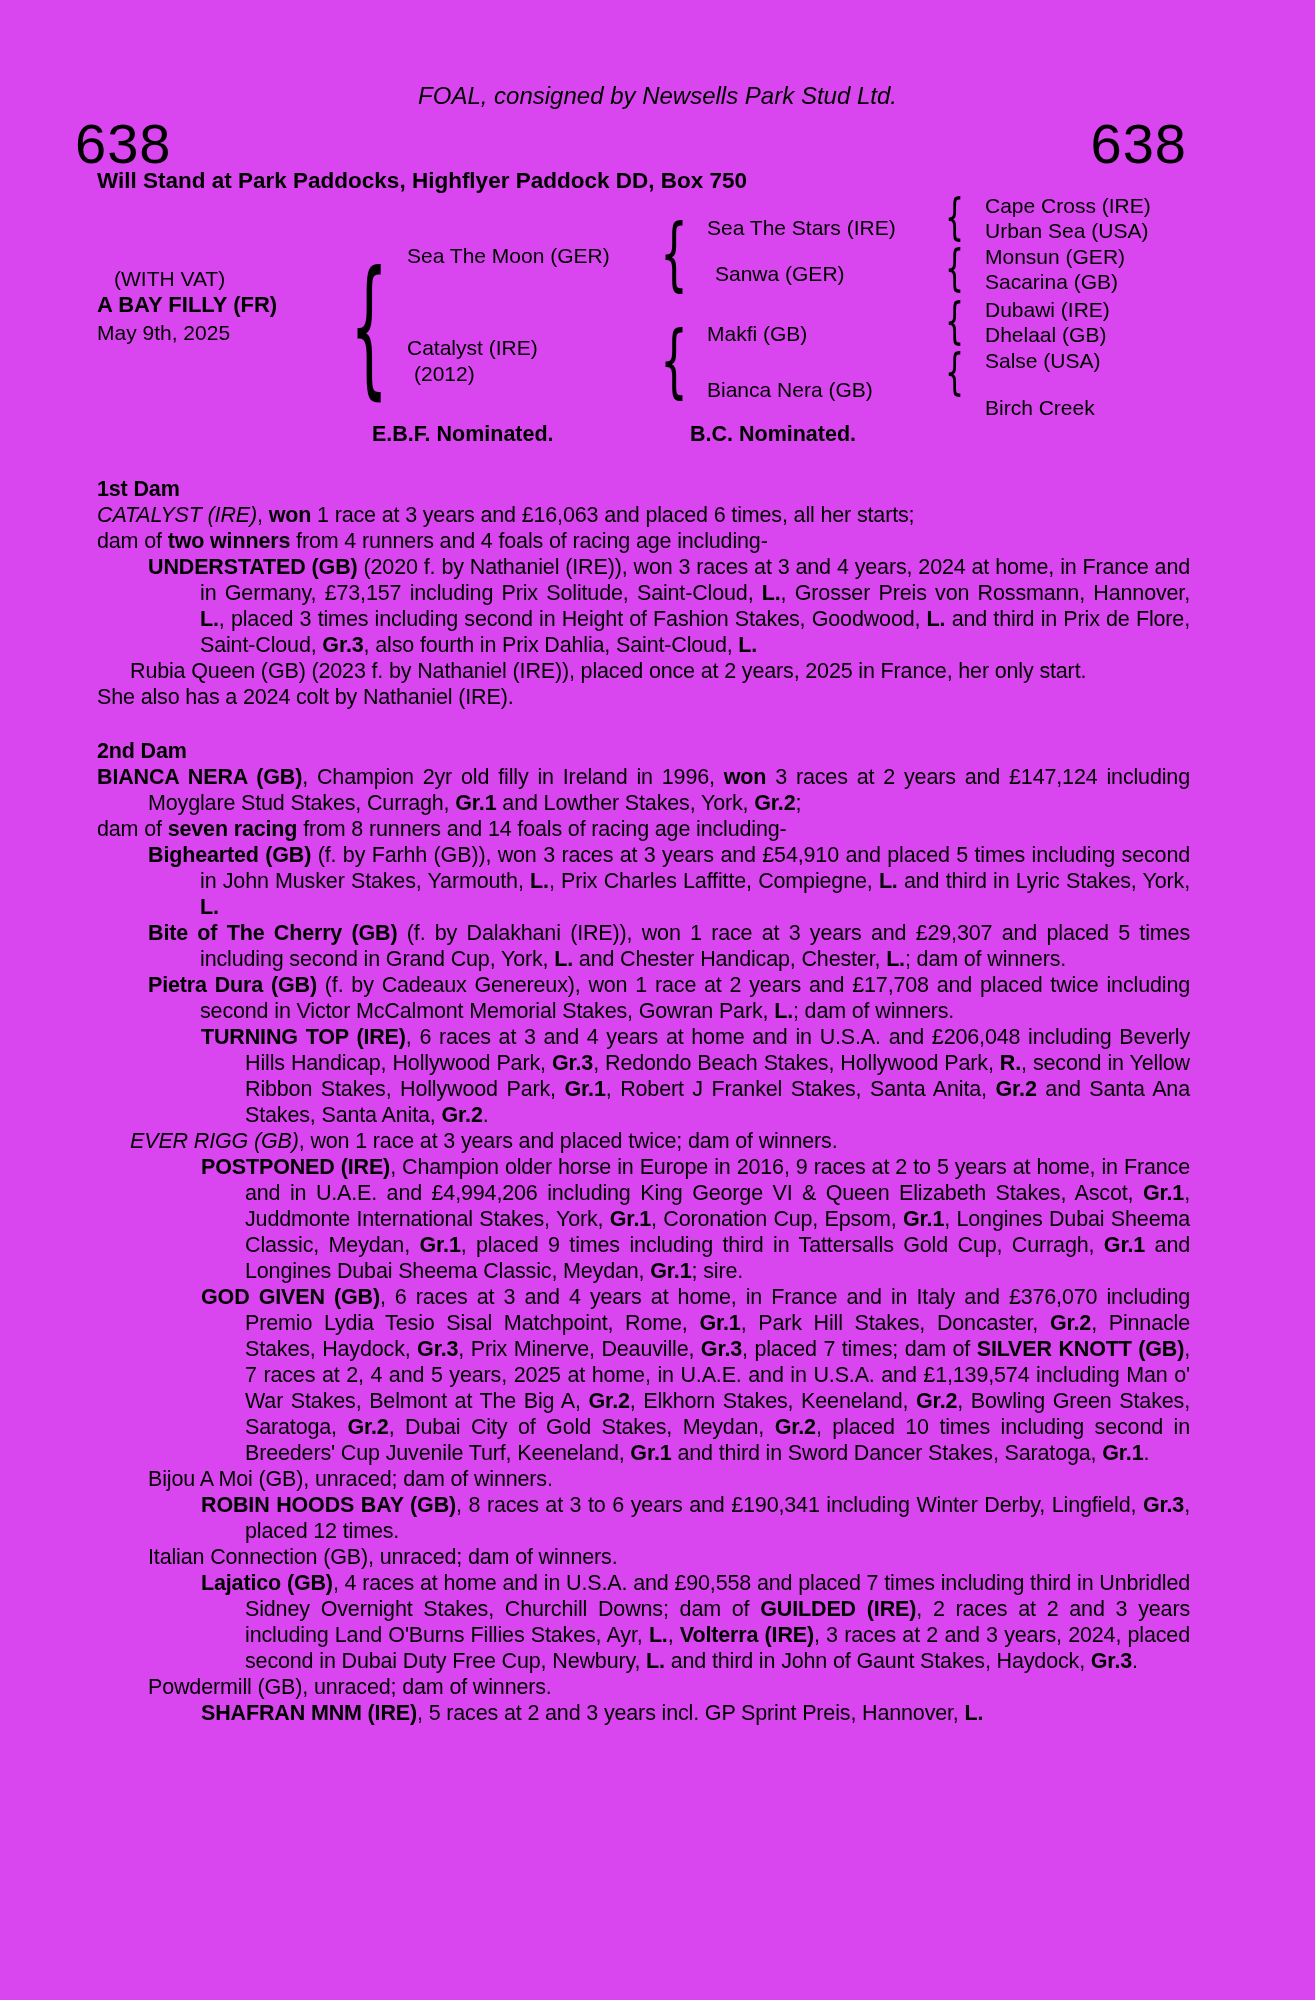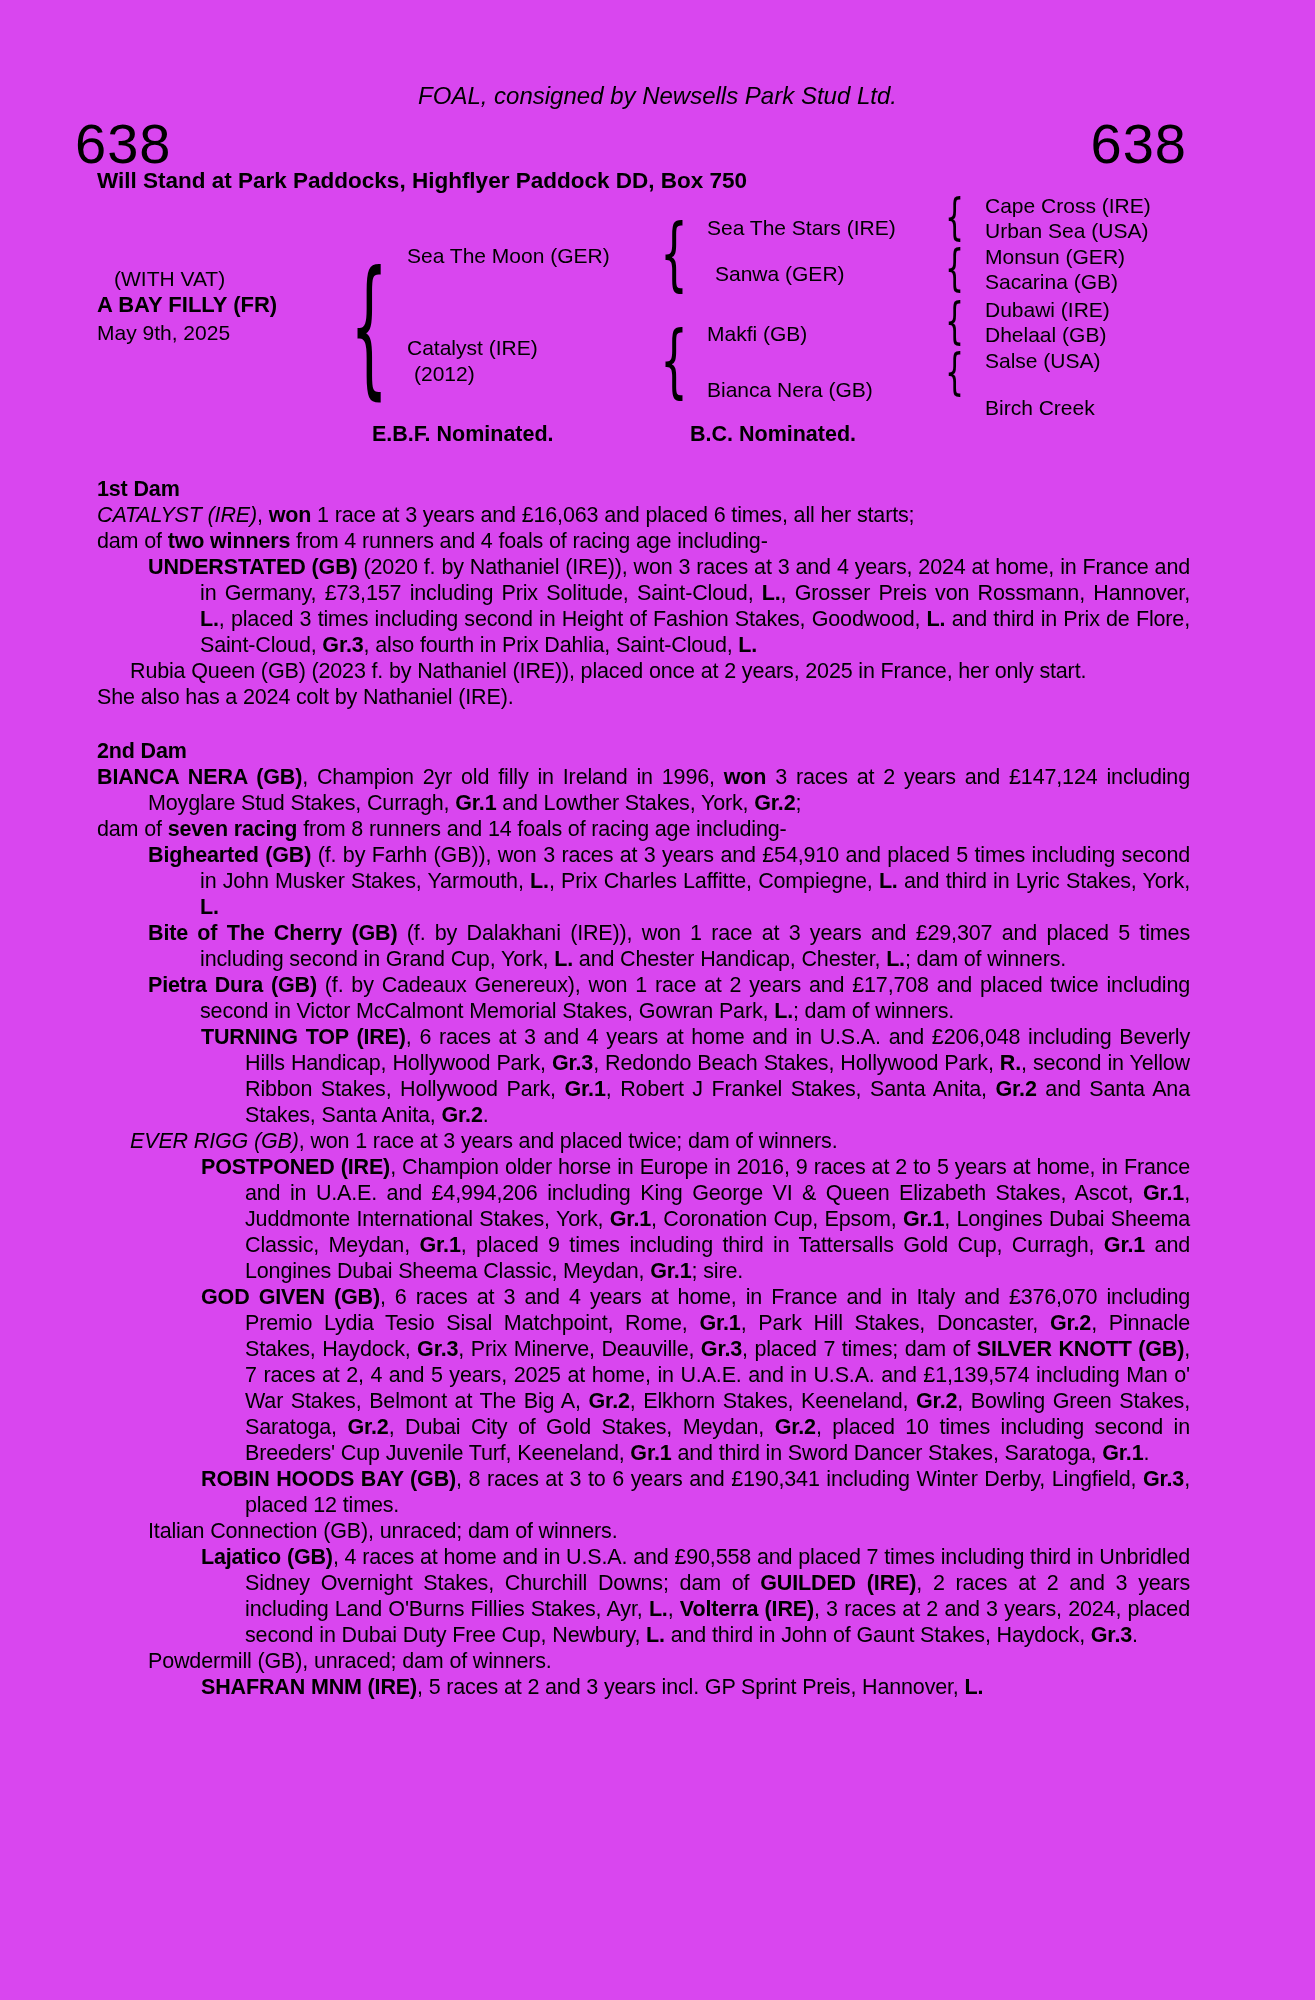--- a/index.html
+++ b/index.html
@@ -119,20 +119,21 @@
       <div>
           <div class="para ind-mw"><span class="bold">BIANCA NERA (GB)</span><span>, Champion 2yr old filly in Ireland in 1996, </span><span class="bold">won</span><span> 3 races at 2 years and £147,124 including Moyglare Stud Stakes, Curragh, </span><span class="bold">Gr.1</span><span> and Lowther Stakes, York, </span><span class="bold">Gr.2</span><span>;</span></div>
           <div class="para ind-m"><span>dam of </span><span class="bold">seven racing</span><span> from 8 runners and 14 foals of racing age including-</span></div>
           <div class="para ind-b1"><span class="bold">Bighearted (GB)</span><span> (f. by Farhh (GB)), won 3 races at 3 years and £54,910 and placed 5 times including second in John Musker Stakes, Yarmouth, </span><span class="bold">L.</span><span>, Prix Charles Laffitte, Compiegne, </span><span class="bold">L.</span><span> and third in Lyric Stakes, York, </span><span class="bold">L.</span></div>
           <div class="para ind-b1"><span class="bold">Bite of The Cherry (GB)</span><span> (f. by Dalakhani (IRE)), won 1 race at 3 years and £29,307 and placed 5 times including second in Grand Cup, York, </span><span class="bold">L.</span><span> and Chester Handicap, Chester, </span><span class="bold">L.</span><span>; dam of winners.</span></div>
           <div class="para ind-b1"><span class="bold">Pietra Dura (GB)</span><span> (f. by Cadeaux Genereux), won 1 race at 2 years and £17,708 and placed twice including second in Victor McCalmont Memorial Stakes, Gowran Park, </span><span class="bold">L.</span><span>; dam of winners.</span></div>
           <div class="para ind-b2"><span class="bold">TURNING TOP (IRE)</span><span>, 6 races at 3 and 4 years at home and in U.S.A. and £206,048 including Beverly Hills Handicap, Hollywood Park, </span><span class="bold">Gr.3</span><span>, Redondo Beach Stakes, Hollywood Park, </span><span class="bold">R.</span><span>, second in Yellow Ribbon Stakes, Hollywood Park, </span><span class="bold">Gr.1</span><span>, Robert J Frankel Stakes, Santa Anita, </span><span class="bold">Gr.2</span><span> and Santa Ana Stakes, Santa Anita, </span><span class="bold">Gr.2</span><span>.</span></div>
           <div class="para ind-s"><span class="italic">EVER RIGG (GB)</span><span>, won 1 race at 3 years and placed twice; dam of winners.</span></div>
           <div class="para ind-b2"><span class="bold">POSTPONED (IRE)</span><span>, Champion older horse in Europe in 2016, 9 races at 2 to 5 years at home, in France and in U.A.E. and £4,994,206 including King George VI &amp; Queen Elizabeth Stakes, Ascot, </span><span class="bold">Gr.1</span><span>, Juddmonte International Stakes, York, </span><span class="bold">Gr.1</span><span>, Coronation Cup, Epsom, </span><span class="bold">Gr.1</span><span>, Longines Dubai Sheema Classic, Meydan, </span><span class="bold">Gr.1</span><span>, placed 9 times including third in Tattersalls Gold Cup, Curragh, </span><span class="bold">Gr.1</span><span> and Longines Dubai Sheema Classic, Meydan, </span><span class="bold">Gr.1</span><span>; sire.</span></div>
           <div class="para ind-b2"><span class="bold">GOD GIVEN (GB)</span><span>, 6 races at 3 and 4 years at home, in France and in Italy and £376,070 including Premio Lydia Tesio Sisal Matchpoint, Rome, </span><span class="bold">Gr.1</span><span>, Park Hill Stakes, Doncaster, </span><span class="bold">Gr.2</span><span>, Pinnacle Stakes, Haydock, </span><span class="bold">Gr.3</span><span>, Prix Minerve, Deauville, </span><span class="bold">Gr.3</span><span>, placed 7 times; dam of </span><span class="bold">SILVER KNOTT (GB)</span><span>, 7 races at 2, 4 and 5 years, 2025 at home, in U.A.E. and in U.S.A. and £1,139,574 including Man o' War Stakes, Belmont at The Big A, </span><span class="bold">Gr.2</span><span>, Elkhorn Stakes, Keeneland, </span><span class="bold">Gr.2</span><span>, Bowling Green Stakes, Saratoga, </span><span class="bold">Gr.2</span><span>, Dubai City of Gold Stakes, Meydan, </span><span class="bold">Gr.2</span><span>, placed 10 times including second in Breeders' Cup Juvenile Turf, Keeneland, </span><span class="bold">Gr.1</span><span> and third in Sword Dancer Stakes, Saratoga, </span><span class="bold">Gr.1</span><span>.</span></div>
+          <div class="para ind-b1"><span>Bijou A Moi (GB), unraced; dam of winners.</span></div>
           <div class="para ind-b2"><span class="bold">ROBIN HOODS BAY (GB)</span><span>, 8 races at 3 to 6 years and £190,341 including Winter Derby, Lingfield, </span><span class="bold">Gr.3</span><span>, placed 12 times.</span></div>
           <div class="para ind-b1"><span>Italian Connection (GB), unraced; dam of winners.</span></div>
           <div class="para ind-b2"><span class="bold">Lajatico (GB)</span><span>, 4 races at home and in U.S.A. and £90,558 and placed 7 times including third in Unbridled Sidney Overnight Stakes, Churchill Downs; dam of </span><span class="bold">GUILDED (IRE)</span><span>, 2 races at 2 and 3 years including Land O'Burns Fillies Stakes, Ayr, </span><span class="bold">L.</span><span>, </span><span class="bold">Volterra (IRE)</span><span>, 3 races at 2 and 3 years, 2024, placed second in Dubai Duty Free Cup, Newbury, </span><span class="bold">L.</span><span> and third in John of Gaunt Stakes, Haydock, </span><span class="bold">Gr.3</span><span>.</span></div>
           <div class="para ind-b1"><span>Powdermill (GB), unraced; dam of winners.</span></div>
           <div class="para ind-b2"><span class="bold">SHAFRAN MNM (IRE)</span><span>, 5 races at 2 and 3 years incl. GP Sprint Preis, Hannover, </span><span class="bold">L.</span></div>
         </div>
     </div>
   </div>
 
 </div>

